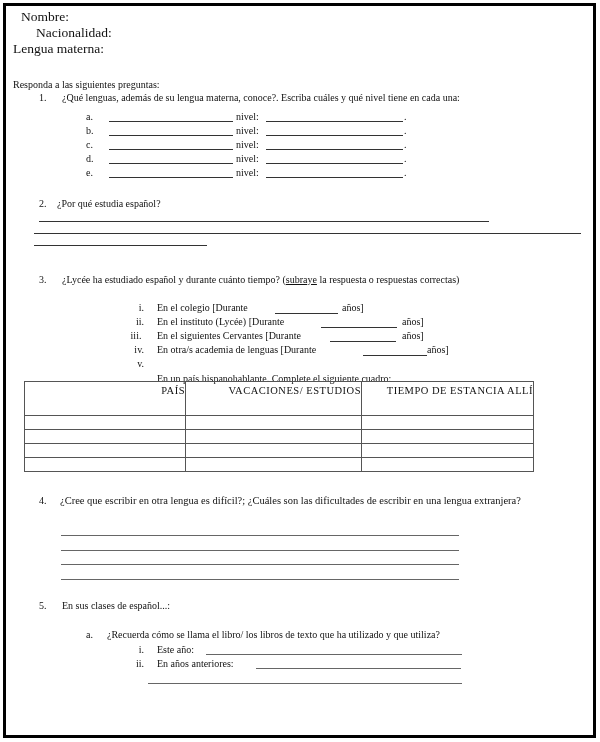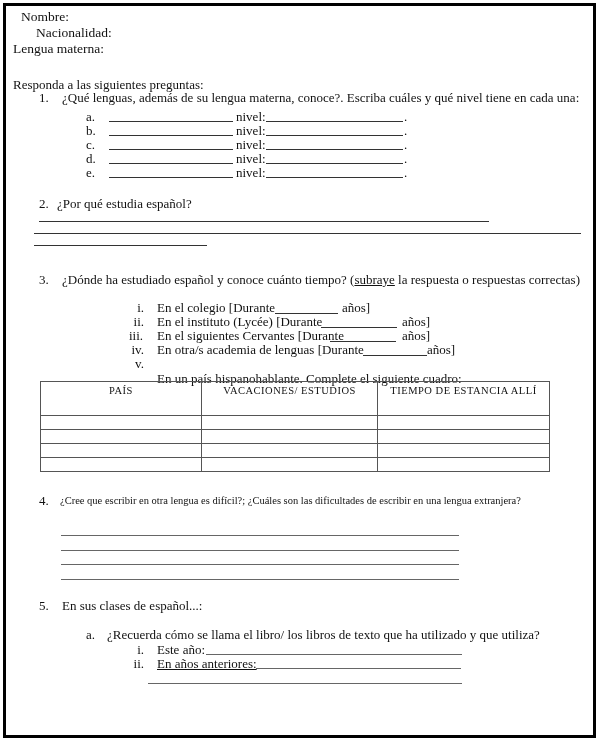--- a/index.html
+++ b/index.html
@@ -2,26 +2,26 @@
 <html><head>
 <meta charset="utf-8">
 <style>
   html, body { margin: 0; padding: 0; background: #ffffff; }
   body { width: 600px; height: 742px; position: relative; overflow: hidden;
          font-family: "Liberation Serif", "DejaVu Serif", serif; color: #111; }
   .page { position: absolute; left: 3px; top: 3px; width: 587px; height: 729px;
           border: 3px solid #000; background: #fff; }
   .abs { position: absolute; white-space: nowrap; }
   .big { font-size: 13.5px; line-height: 15px; }
-  .sm { font-size: 13px; line-height: 13px; }
+  .sm { font-size: 10px; line-height: 13px; }
   .line { position: absolute; height: 0; border-top: 1.2px solid #333; }
   .line.grey { border-top: 1.5px solid #666; }
   u { text-decoration: underline; }
-  table.stay { position: absolute; left: 40px; top: 381px; width: 509px;
-               border-collapse: collapse; table-layout: fixed; }
+  table.stay { position: absolute; left: 24px; top: 381px; width: 509px;
+               border-collapse: collapse; table-layout: fixed; text-align: right; }
   table.stay th, table.stay td { border: 1.5px solid #555; padding: 0; }
   table.stay th { font-weight: normal; font-size: 10.5px; line-height: 12px;
                   letter-spacing: 0.5px; vertical-align: top; height: 30px; padding-top: 3px; }
   table.stay td { height: 13px; }
   .q4text { position: absolute; left: 60px; top: 494px; width: 487px;
             font-size: 10.5px; line-height: 14px; text-align: justify; white-space: normal; }
 </style>
 </head>
 <body>
 
@@ -72,21 +72,21 @@
   <div class="abs sm" style="left:404px;top:166px;">.</div>
 </div>
 
 <div class="abs sm" style="left:39px;top:197px;">2.</div>
 <div class="abs sm" style="left:57px;top:197px;">¿Por qué estudia español?</div>
 <div class="line" style="left:39px;top:221px;width:450px;"></div>
 <div class="line" style="left:34px;top:233px;width:547px;"></div>
 <div class="line" style="left:34px;top:245px;width:173px;"></div>
 
 <div class="abs sm" style="left:39px;top:273px;">3.</div>
-<div class="abs sm" style="left:62px;top:273px;"><span>¿Dónde ha estudiado español y conoce cuánto tiempo? (</span><u>subraye</u><span> la respuesta o respuestas correctas)</span></div>
+<div class="abs sm" style="left:62px;top:273px;"><span>¿Lycée ha estudiado español y durante cuánto tiempo? (</span><u>subraye</u><span> la respuesta o respuestas correctas)</span></div>
 
 <div>
   <div class="abs sm" style="left:128px;top:301px;width:16px;text-align:right;">i.</div>
   <div class="abs sm" style="left:157px;top:301px;">En el colegio [Durante</div>
   <div class="line" style="left:275px;top:313px;width:63px;"></div>
   <div class="abs sm" style="left:342px;top:301px;">años]</div>
 </div>
 <div>
   <div class="abs sm" style="left:128px;top:315px;width:16px;text-align:right;">ii.</div>
   <div class="abs sm" style="left:157px;top:315px;">En el instituto (Lycée) [Durante</div>
@@ -156,15 +156,15 @@
 <div class="abs sm" style="left:62px;top:599px;">En sus clases de español...:</div>
 
 <div class="abs sm" style="left:86px;top:628px;">a.</div>
 <div class="abs sm" style="left:107px;top:628px;">¿Recuerda cómo se llama el libro/ los libros de texto que ha utilizado y que utiliza?</div>
 
 <div class="abs sm" style="left:128px;top:643px;width:16px;text-align:right;">i.</div>
 <div class="abs sm" style="left:157px;top:643px;">Este año:</div>
 <div class="line grey" style="left:206px;top:654px;width:256px;"></div>
 
 <div class="abs sm" style="left:128px;top:657px;width:16px;text-align:right;">ii.</div>
-<div class="abs sm" style="left:157px;top:657px;text-decoration:underline;">En años anteriores:</div>
+<div class="abs sm" style="left:157px;top:657px;">En años anteriores:</div>
 <div class="line grey" style="left:256px;top:668px;width:205px;"></div>
 <div class="line grey" style="left:148px;top:683px;width:314px;"></div>
 
 </body></html>

